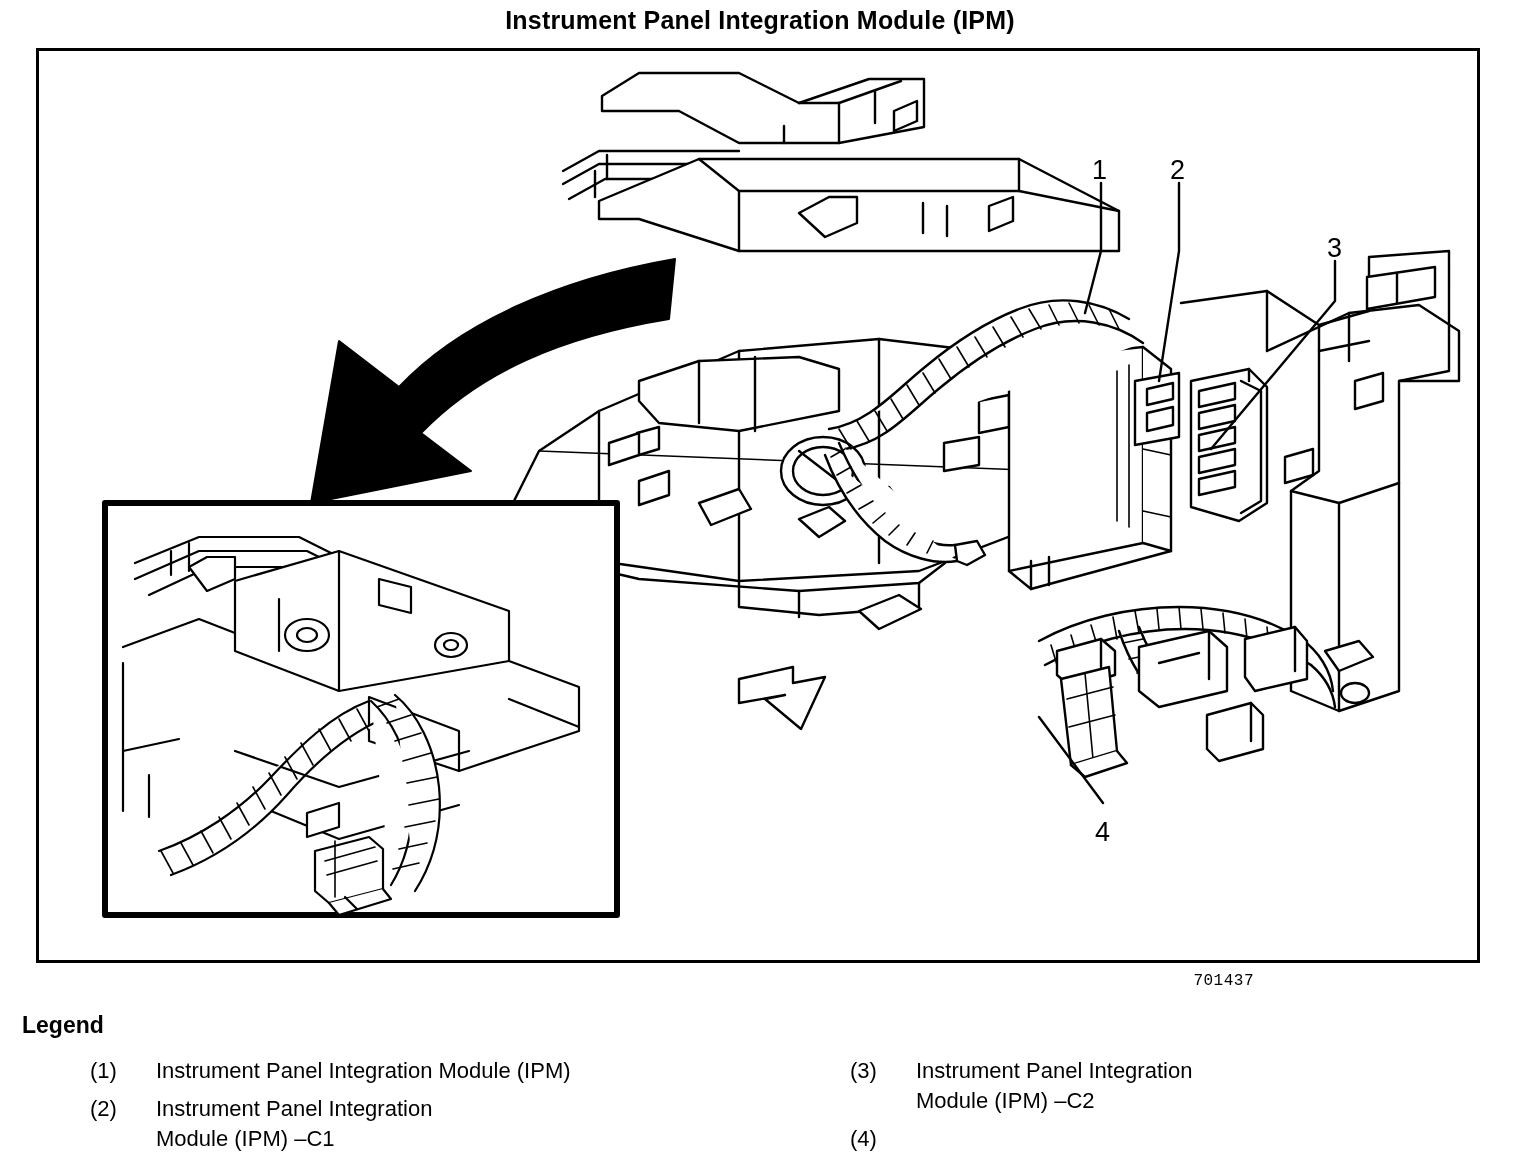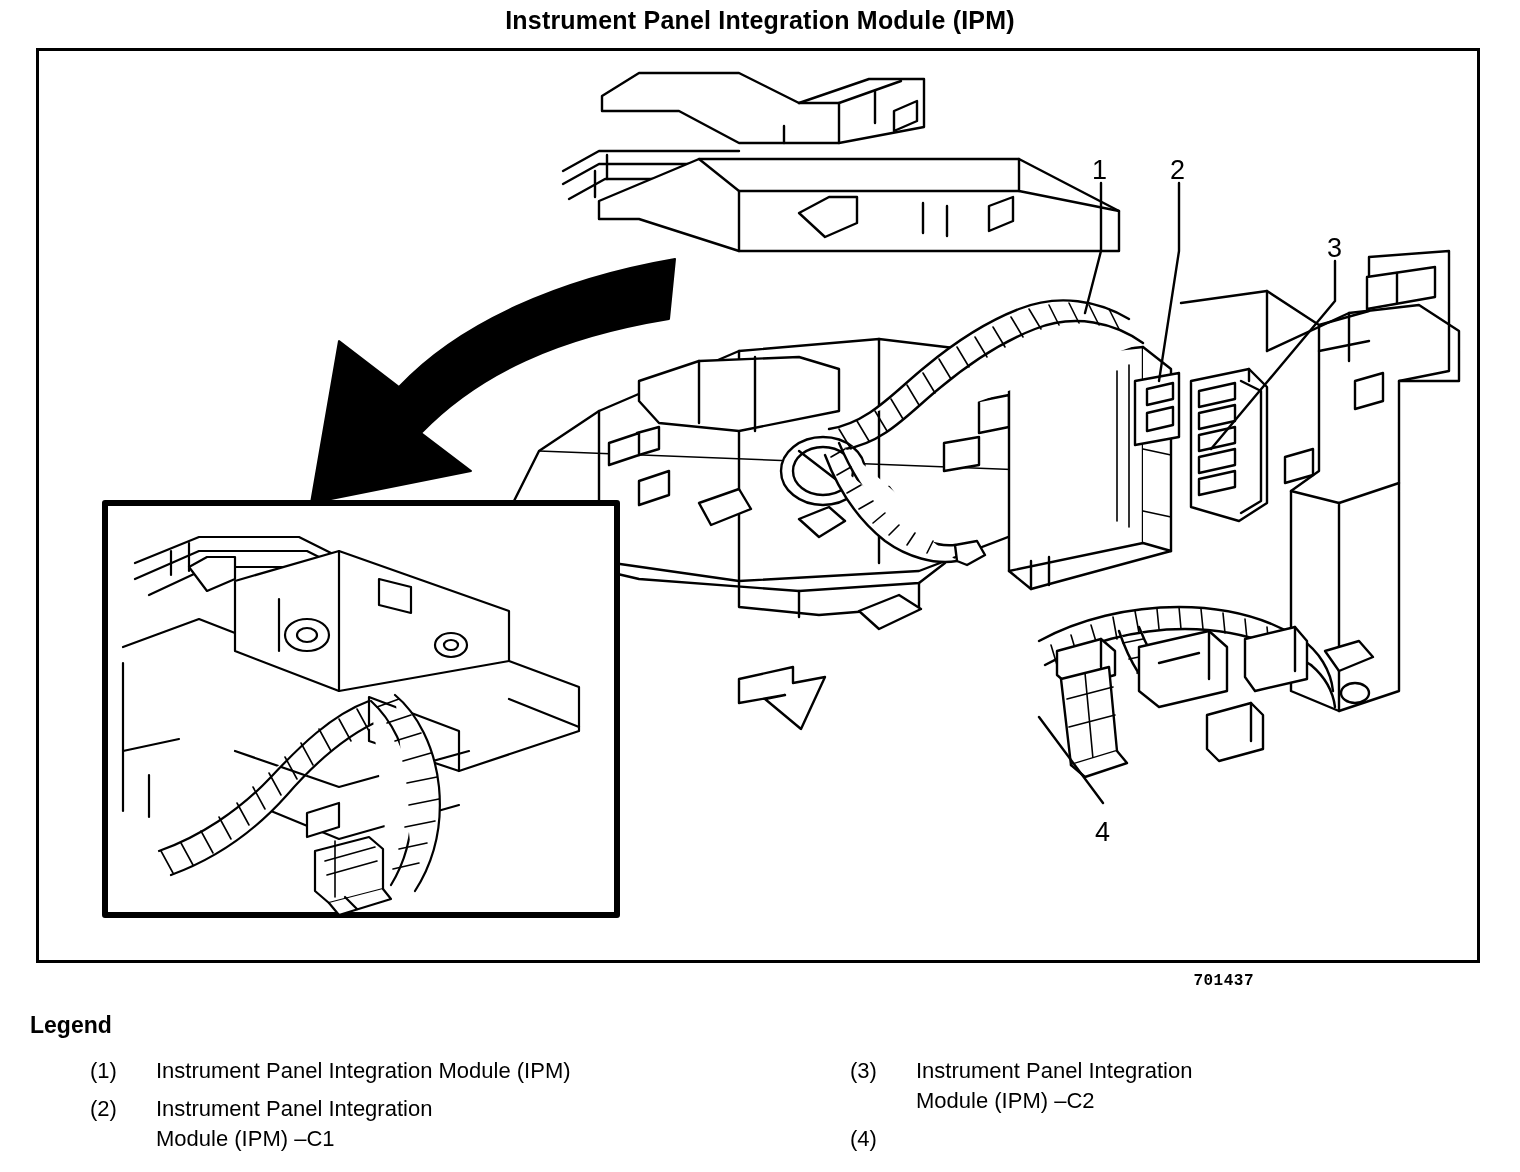--- a/index.html
+++ b/index.html
@@ -48,26 +48,25 @@
     top: 0;
   }
   
   .fig-number {
     position: absolute;
     right: 34px;
     top: 972px;
     font-size: 16px;
     font-family: "Liberation Mono", monospace;
     letter-spacing: 0.5px;
-    font-weight: bold;
   }
   
   .legend-title {
     position: absolute;
-    left: 30px;
+    left: 22px;
     top: 1012px;
     font-size: 23px;
     font-weight: bold;
   }
   .legend-cols {
     position: absolute;
     left: 90px;
     top: 1056px;
     width: 1400px;
     display: flex;

